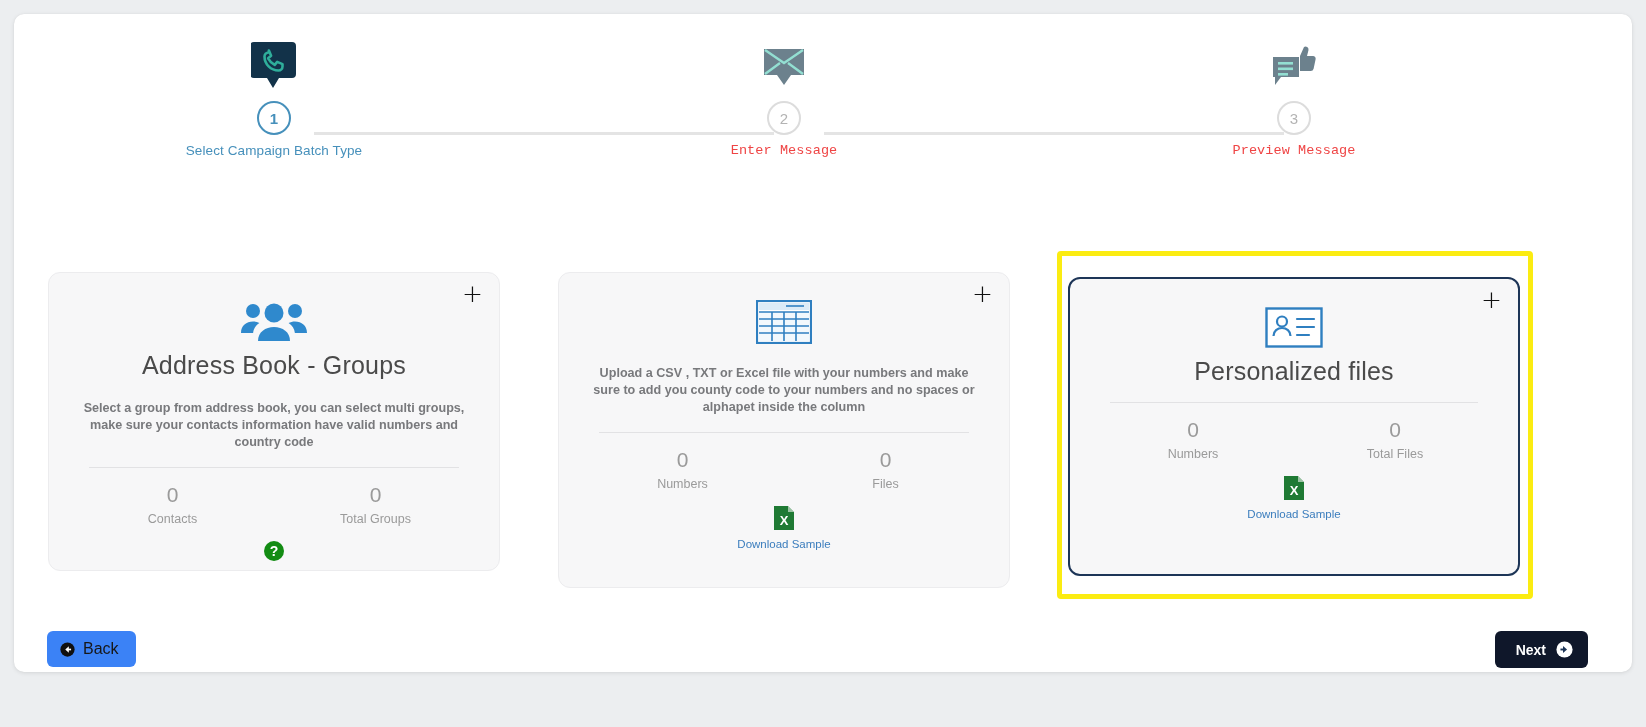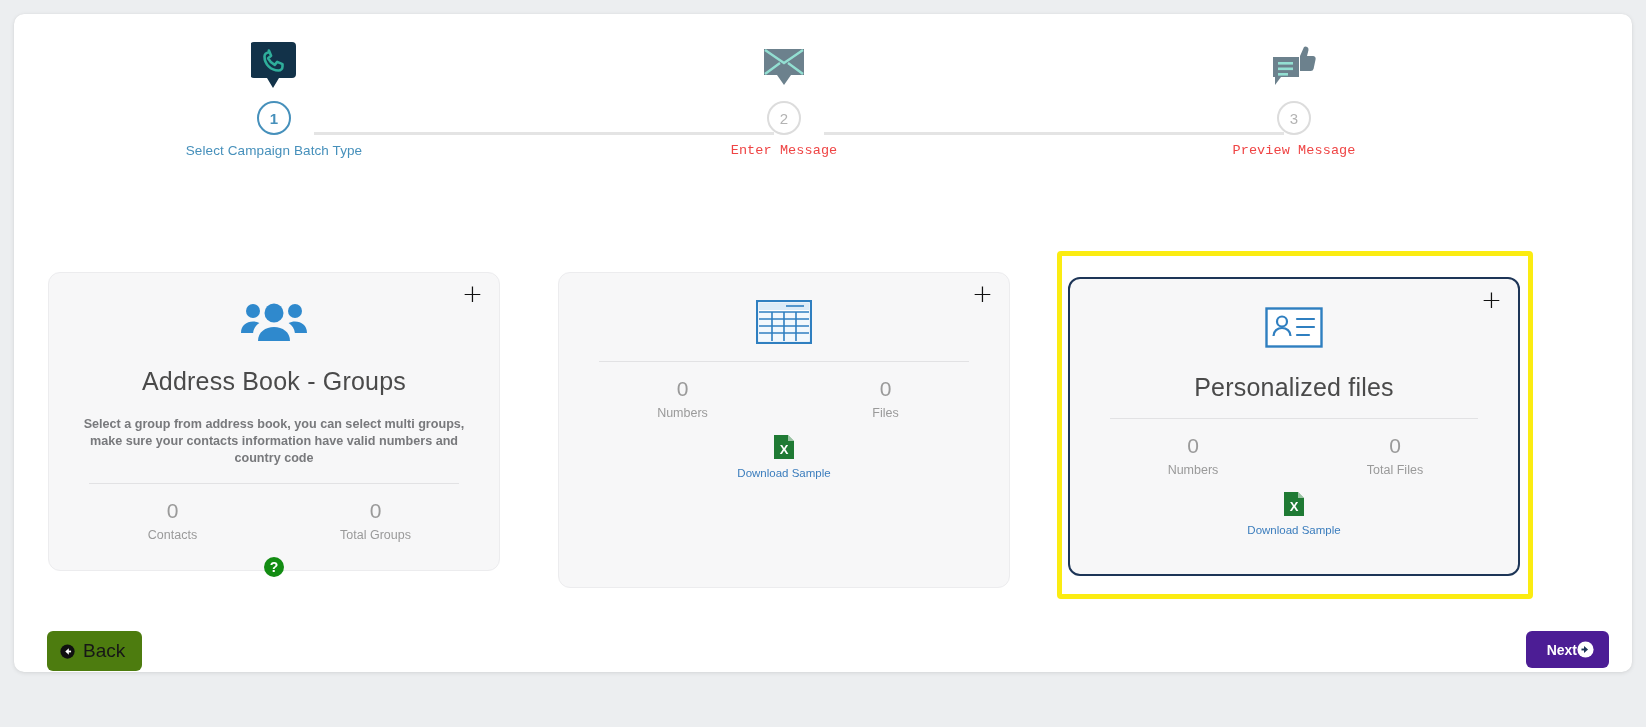--- a/index.html
+++ b/index.html
@@ -95,21 +95,21 @@
   .card-icon {
     height: 46px;
     display: flex; align-items: center; justify-content: center;
     margin-top: 8px;
   }
   .card-title {
     text-align: center;
     font-size: 25px;
     font-weight: 300;
     color: #4a4a4a;
-    margin-top: 22px;
+    margin-top: 6px;
     letter-spacing: .2px;
   }
   .card-desc {
     text-align: center;
     font-size: 12.6px;
     font-weight: 700;
     color: #78797c;
     line-height: 17px;
     margin-top: 20px;
     padding: 0 6px;
@@ -138,36 +138,36 @@
     margin-top: 3px;
     font-size: 11.5px;
     color: #3b7dbd;
     text-decoration: none;
   }
 
   
   .btn-back {
     position: absolute;
     left: 33px; top: 617px;
-    background: #4d7c0f;
+    background: #3b82f6;
     border: none; border-radius: 6px;
     padding: 9px 17px 9px 13px;
-    font-size: 19px; color: #171717;
+    font-size: 16px; color: #171717;
     display: flex; align-items: center; gap: 8px;
     cursor: pointer;
     font-family: "Liberation Sans", sans-serif;
   }
   .btn-next {
     position: absolute;
-    right: 23px; top: 617px;
-    background: #4c1d95;
+    right: 44px; top: 617px;
+    background: #0f172a;
     border: none; border-radius: 6px;
     padding: 10px 15px 10px 21px;
     font-size: 14px; color: #ffffff; font-weight: 700;
-    display: flex; align-items: center; 
+    display: flex; align-items: center; gap: 10px;
     cursor: pointer;
     font-family: "Liberation Sans", sans-serif;
   }
 </style>
 </head>
 <body>
 
 <div class="panel">
 
   <div class="stepper">
@@ -261,20 +261,21 @@
             <line x1="3" y1="12" x2="53" y2="12"></line>
             <line x1="3" y1="19" x2="53" y2="19"></line>
             <line x1="3" y1="26" x2="53" y2="26"></line>
             <line x1="3" y1="33" x2="53" y2="33"></line>
             <line x1="16" y1="12" x2="16" y2="41"></line>
             <line x1="28" y1="12" x2="28" y2="41"></line>
             <line x1="40" y1="12" x2="40" y2="41"></line>
           </g>
         </svg>
       </div>
+      <div class="card-desc">Upload a CSV , TXT or Excel file with your numbers and make sure to add you county code to your numbers and no spaces or alphapet inside the column</div>
       <div class="divider"></div>
       <div class="stats">
         <div class="stat">
           <div class="stat-value">0</div>
           <div class="stat-label">Numbers</div>
         </div>
         <div class="stat">
           <div class="stat-value">0</div>
           <div class="stat-label">Files</div>
         </div>

